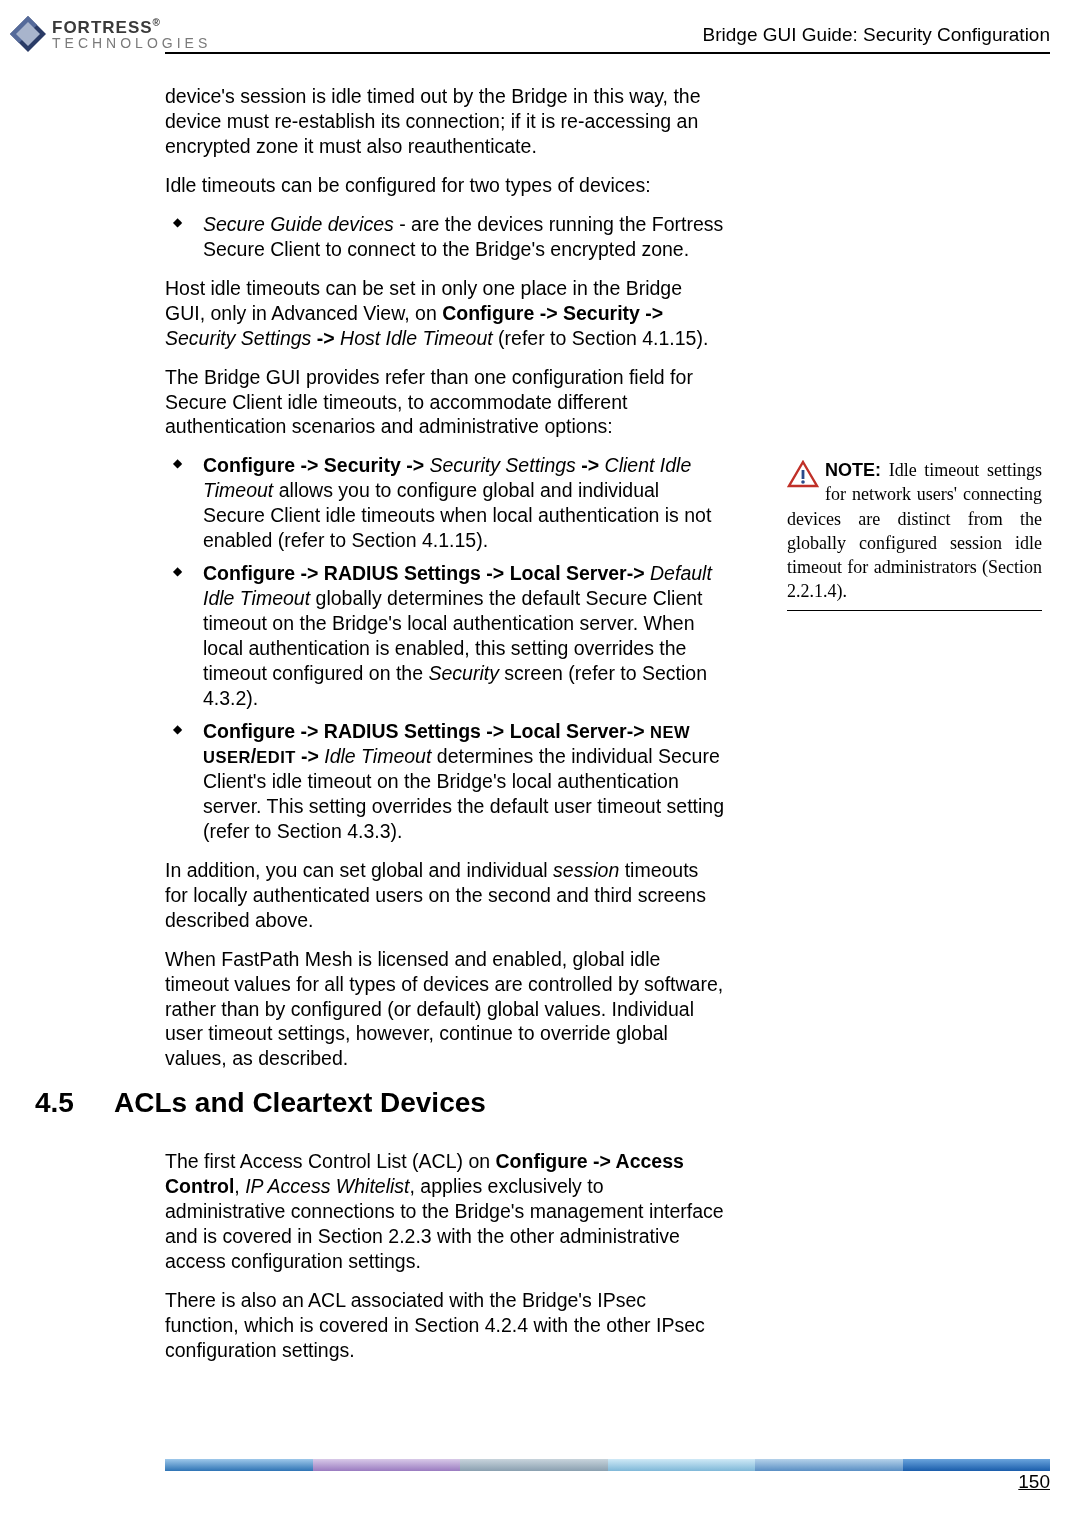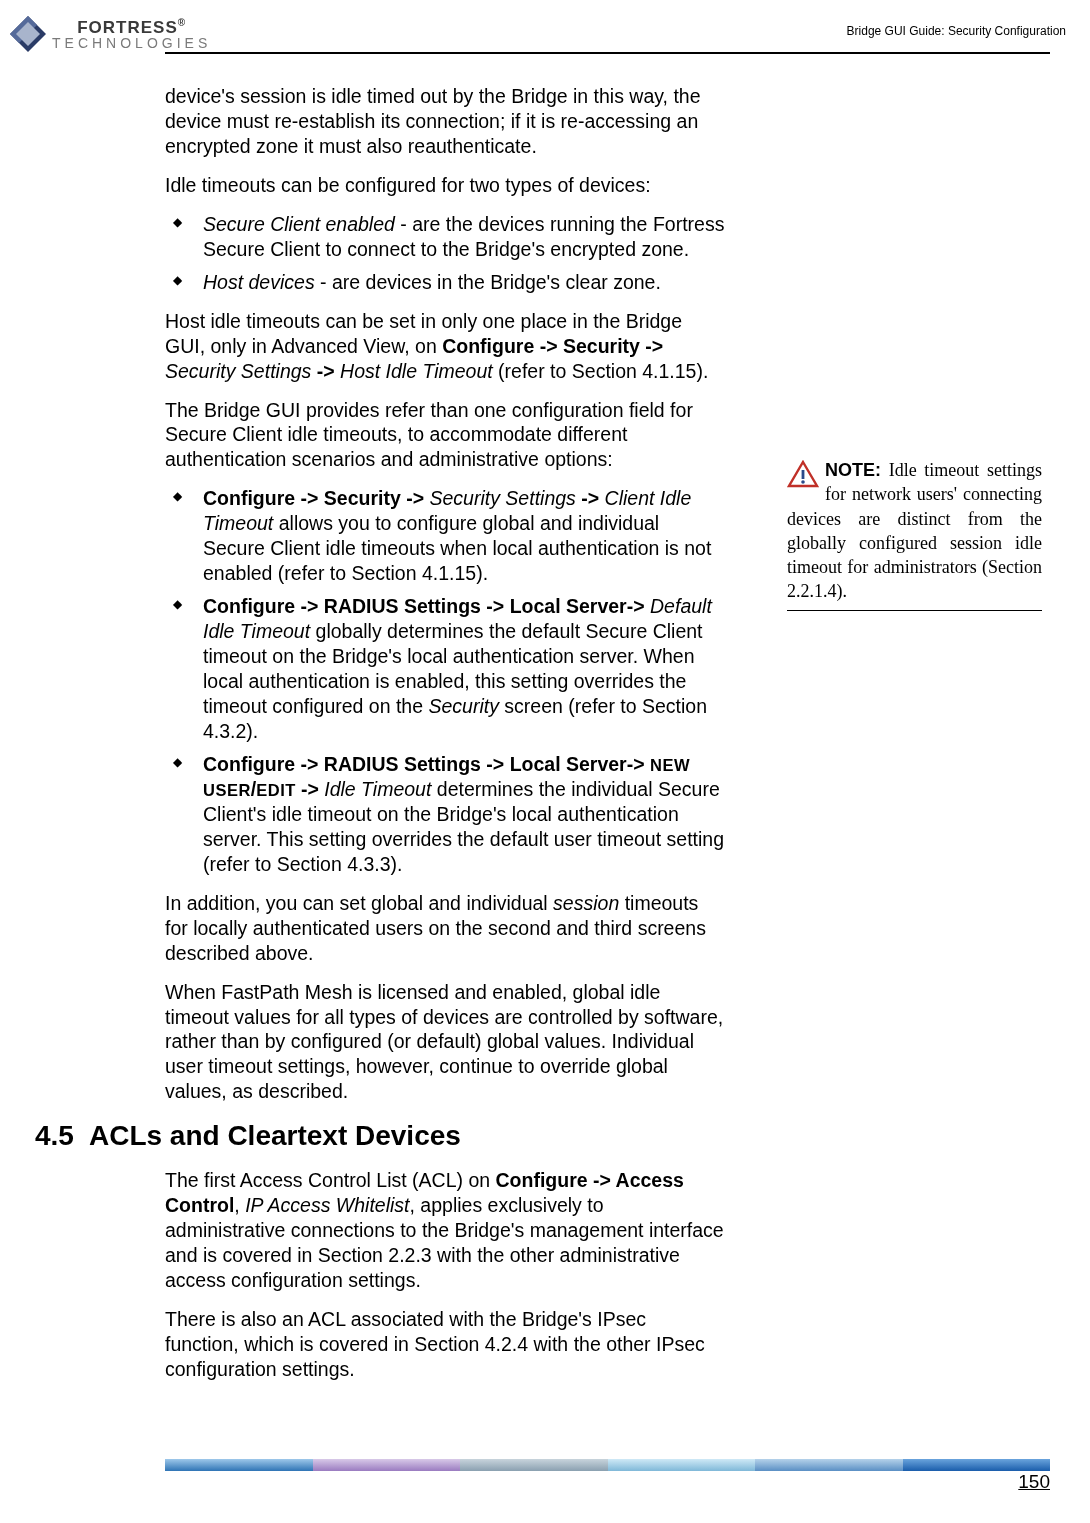--- a/index.html
+++ b/index.html
@@ -24,33 +24,32 @@
     position: relative;
     margin-right: 4px;
   }
   .logo-mark svg { width: 40px; height: 40px; }
   .logo-text-wrap { line-height: 1; }
   .logo-text-main {
     font-weight: bold;
     font-size: 17px;
     letter-spacing: 1px;
     color: #3a3a3a;
-    text-align: center;
   }
   .logo-text-main sup { font-size: 10px; vertical-align: super; }
   .logo-text-sub {
     font-size: 14px;
     letter-spacing: 4px;
     color: #7a7a7a;
   }
   .header-right {
     position: absolute;
     top: 24px;
-    right: 24px;
-    font-size: 12px;
+    right: 40px;
+    font-size: 19px;
     color: #000;
   }
   .header-rule {
     position: absolute;
     top: 52px;
     left: 165px;
     right: 40px;
     height: 2px;
     background: #000;
   }
@@ -78,23 +77,23 @@
   }
   .italic { font-style: italic; }
   .bold { font-weight: bold; text-align: center; }
   .arrow { font-weight: bold; }
   .section-heading {
     position: absolute;
     left: -130px;
     width: 690px;
     display: flex;
     align-items: baseline;
-    gap: 15px;
+    gap: 40px;
     margin-top: 8px;
-    margin-bottom: 14px;
+    margin-bottom: 28px;
   }
   .section-num {
     font-family: Verdana, Geneva, sans-serif;
     font-size: 28px;
     font-weight: bold;
     color: #000;
   }
   .section-title {
     font-family: Verdana, Geneva, sans-serif;
     font-size: 28px;
@@ -167,22 +166,21 @@
   </div>
 </div>
 
 <div class="header-right">Bridge GUI Guide: Security Configuration</div>
 <div class="header-rule"></div>
 
 <div class="content">
   <p>device's session is idle timed out by the Bridge in this way, the device must re-establish its connection; if it is re-accessing an encrypted zone it must also reauthenticate.</p>
   <p>Idle timeouts can be configured for two types of devices:</p>
   <ul>
-    <li><span class="italic">Secure Client enabled</span><span> - are the devices running the Fortress Secure Client to connect to the Bridge's encrypted zone.</span></li>
-    <li><span class="italic">Host devices</span><span> - are devices in the Bridge's clear zone.</span></li>
+    <li><span class="italic">Secure Guide devices</span><span> - are the devices running the Fortress Secure Client to connect to the Bridge's encrypted zone.</span></li>
   </ul>
   <p>
     <span>Host idle timeouts can be set in only one place in the Bridge GUI, only in Advanced View, on </span><span class="bold">Configure </span><span class="arrow">-&gt; </span><span class="bold">Security </span><span class="arrow">-&gt; </span><span class="italic">Security Settings </span><span class="arrow">-&gt; </span><span class="italic">Host Idle Timeout</span><span> (refer to Section 4.1.15).</span>
   </p>
   <p>The Bridge GUI provides refer than one configuration field for Secure Client idle timeouts, to accommodate different authentication scenarios and administrative options:</p>
   <ul>
     <li><span class="bold">Configure </span><span class="arrow">-&gt; </span><span class="bold">Security </span><span class="arrow">-&gt; </span><span class="italic">Security Settings </span><span class="arrow">-&gt; </span><span class="italic">Client Idle Timeout</span><span> allows you to configure global and individual Secure Client idle timeouts when local authentication is not enabled (refer to Section 4.1.15).</span></li>
     <li><span class="bold">Configure </span><span class="arrow">-&gt; </span><span class="bold">RADIUS Settings </span><span class="arrow">-&gt; </span><span class="bold">Local Server</span><span class="arrow">-&gt; </span><span class="italic">Default Idle Timeout</span><span> globally determines the default Secure Client timeout on the Bridge's local authentication server. When local authentication is enabled, this setting overrides the timeout configured on the </span><span class="italic">Security</span><span> screen (refer to Section 4.3.2).</span></li>
     <li><span class="bold">Configure </span><span class="arrow">-&gt; </span><span class="bold">RADIUS Settings </span><span class="arrow">-&gt; </span><span class="bold">Local Server</span><span class="arrow">-&gt; </span><span class="bold" style="font-size:16.5px;letter-spacing:0.5px;">NEW USER</span><span class="bold">/</span><span class="bold" style="font-size:16.5px;letter-spacing:0.5px;">EDIT </span><span class="arrow">-&gt; </span><span class="italic">Idle Timeout</span><span> determines the individual Secure Client's idle timeout on the Bridge's local authentication server. This setting overrides the default user timeout setting (refer to Section 4.3.3).</span></li>
   </ul>

